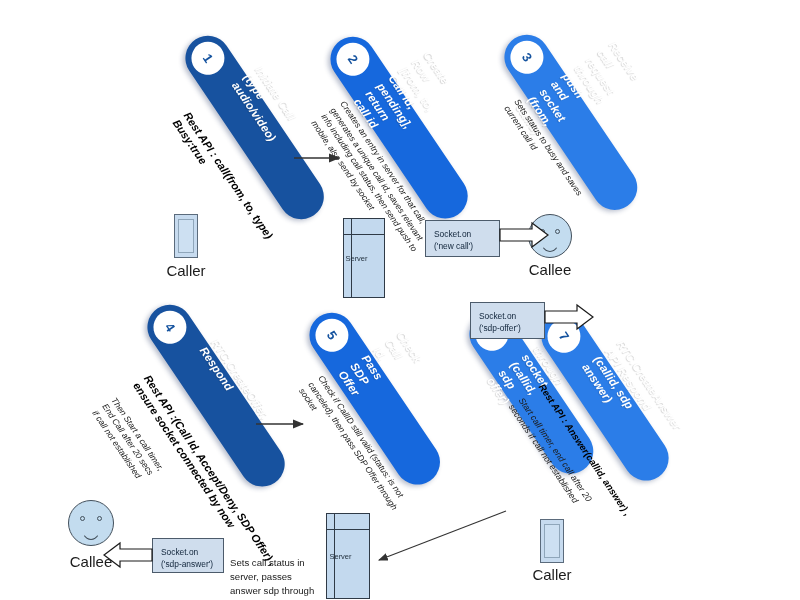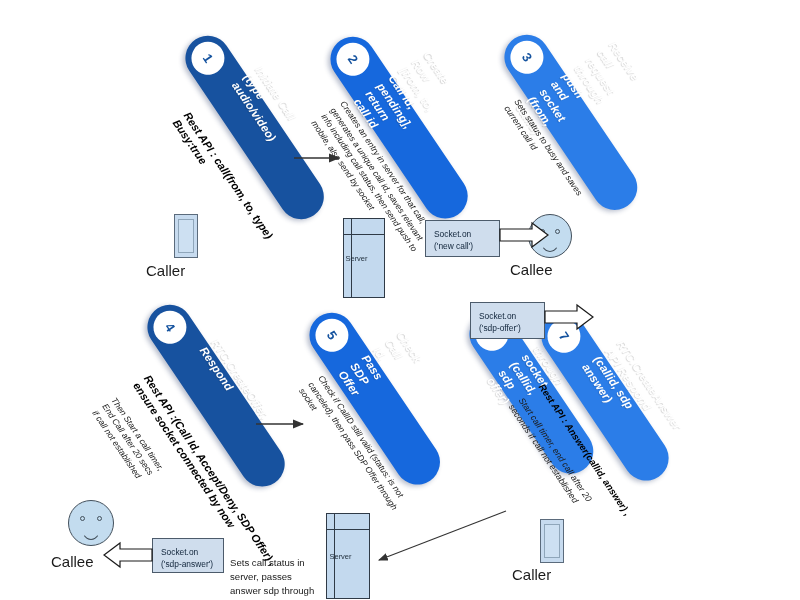--- a/index.html
+++ b/index.html
@@ -150,21 +150,21 @@
     border-top: none;
     border-left-color: transparent;
     border-right-color: transparent;
     border-radius: 0 0 50% 50% / 0 0 100% 100%;
     box-sizing: border-box;
   }
   .device-label {
     position: absolute;
     font-size: 15px;
     color: #1b1b1b;
-    text-align: left;
+    text-align: center;
     white-space: nowrap;
   }
 
   
   .socket-box {
     position: absolute;
     background: #cfdded;
     border: 1.2px solid #4c5b6b;
     box-sizing: border-box;
     font-size: 8.4px;

